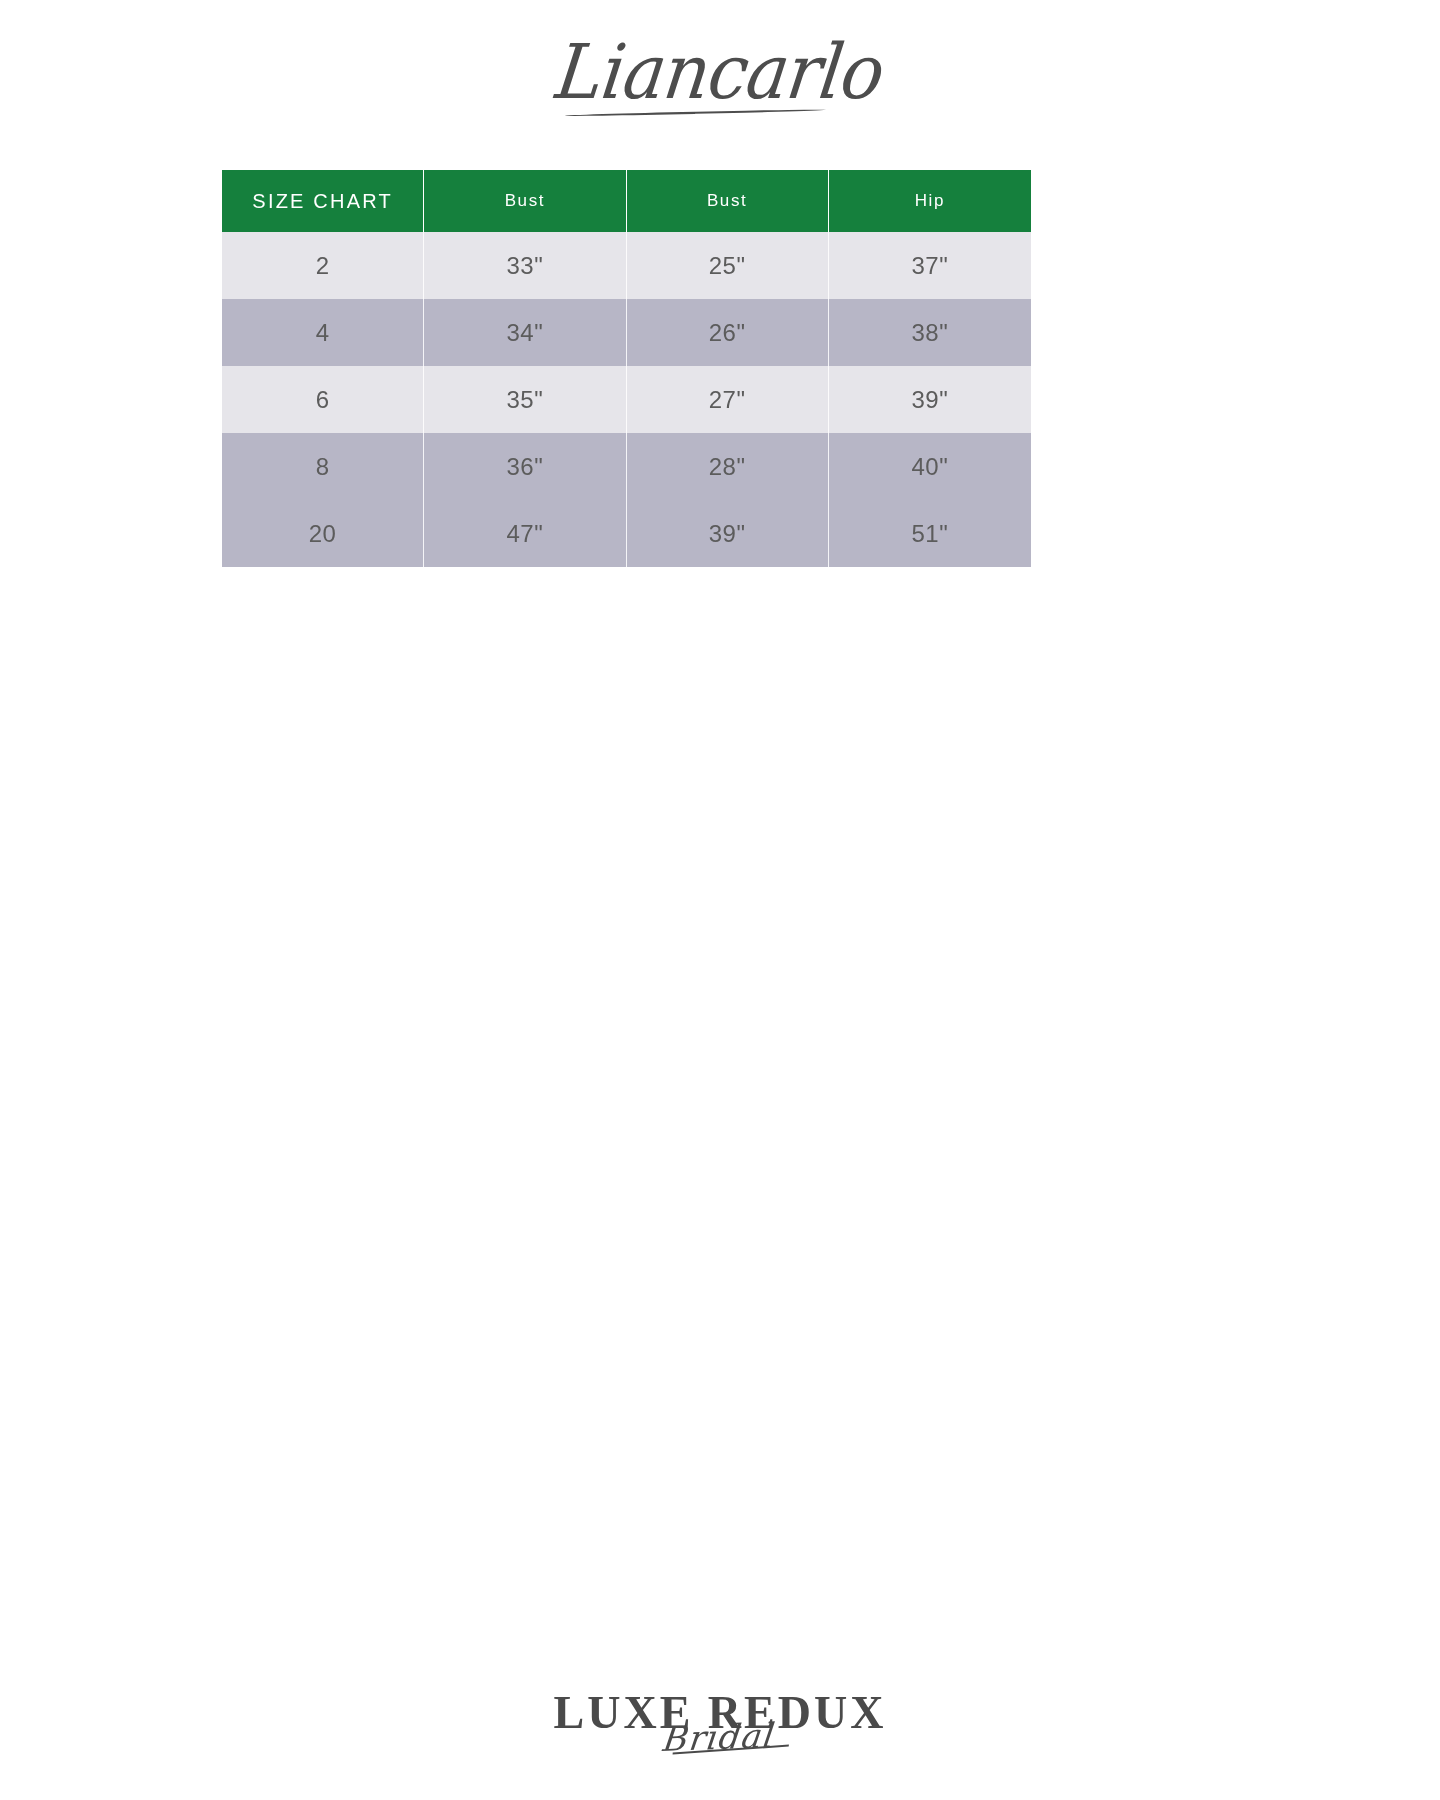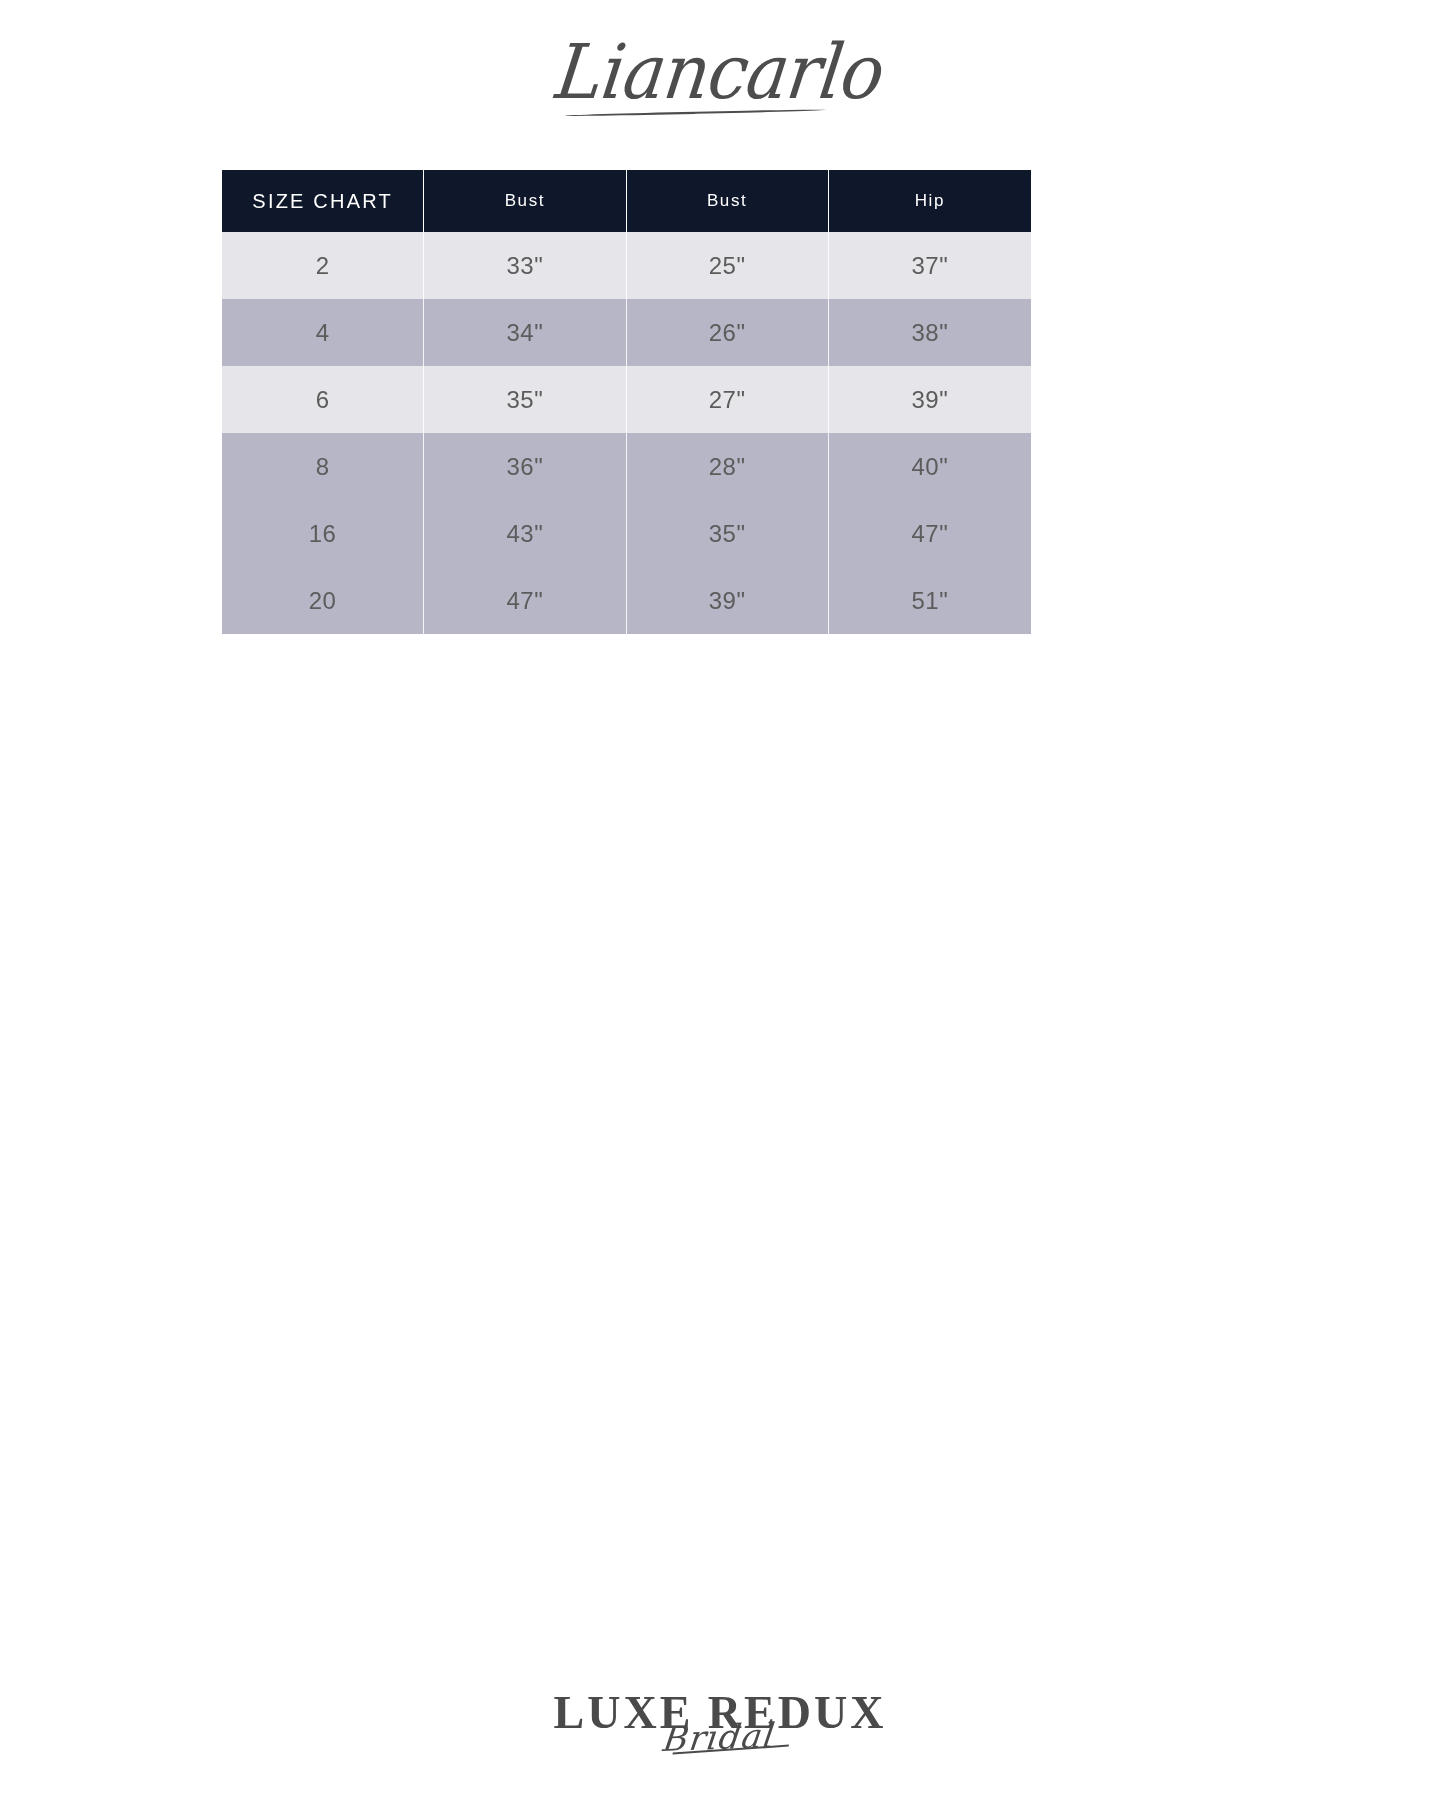--- a/index.html
+++ b/index.html
@@ -66,21 +66,21 @@
 
   table.size-chart th,
   table.size-chart td {
     text-align: center;
     vertical-align: middle;
     font-weight: 400;
   }
 
   
   thead tr {
-    background: #0f172a;
+    background: #15803d;
   }
   thead th {
     height: 62px;
     color: #ffffff;
     font-size: 17px;
     letter-spacing: 1.6px;
     border-right: 1px solid #ffffff;
   }
   thead th:last-child { border-right: none; }
 
@@ -182,26 +182,20 @@
           <td>27"</td>
           <td>39"</td>
         </tr>
         <tr class="row-dark">
           <td>8</td>
           <td>36"</td>
           <td>28"</td>
           <td>40"</td>
         </tr>
         <tr class="row-dark">
-          <td>16</td>
-          <td>43"</td>
-          <td>35"</td>
-          <td>47"</td>
-        </tr>
-        <tr class="row-dark">
           <td>20</td>
           <td>47"</td>
           <td>39"</td>
           <td>51"</td>
         </tr>
       </tbody>
   </table>
 </div>
 
 <div class="footer-brand">

